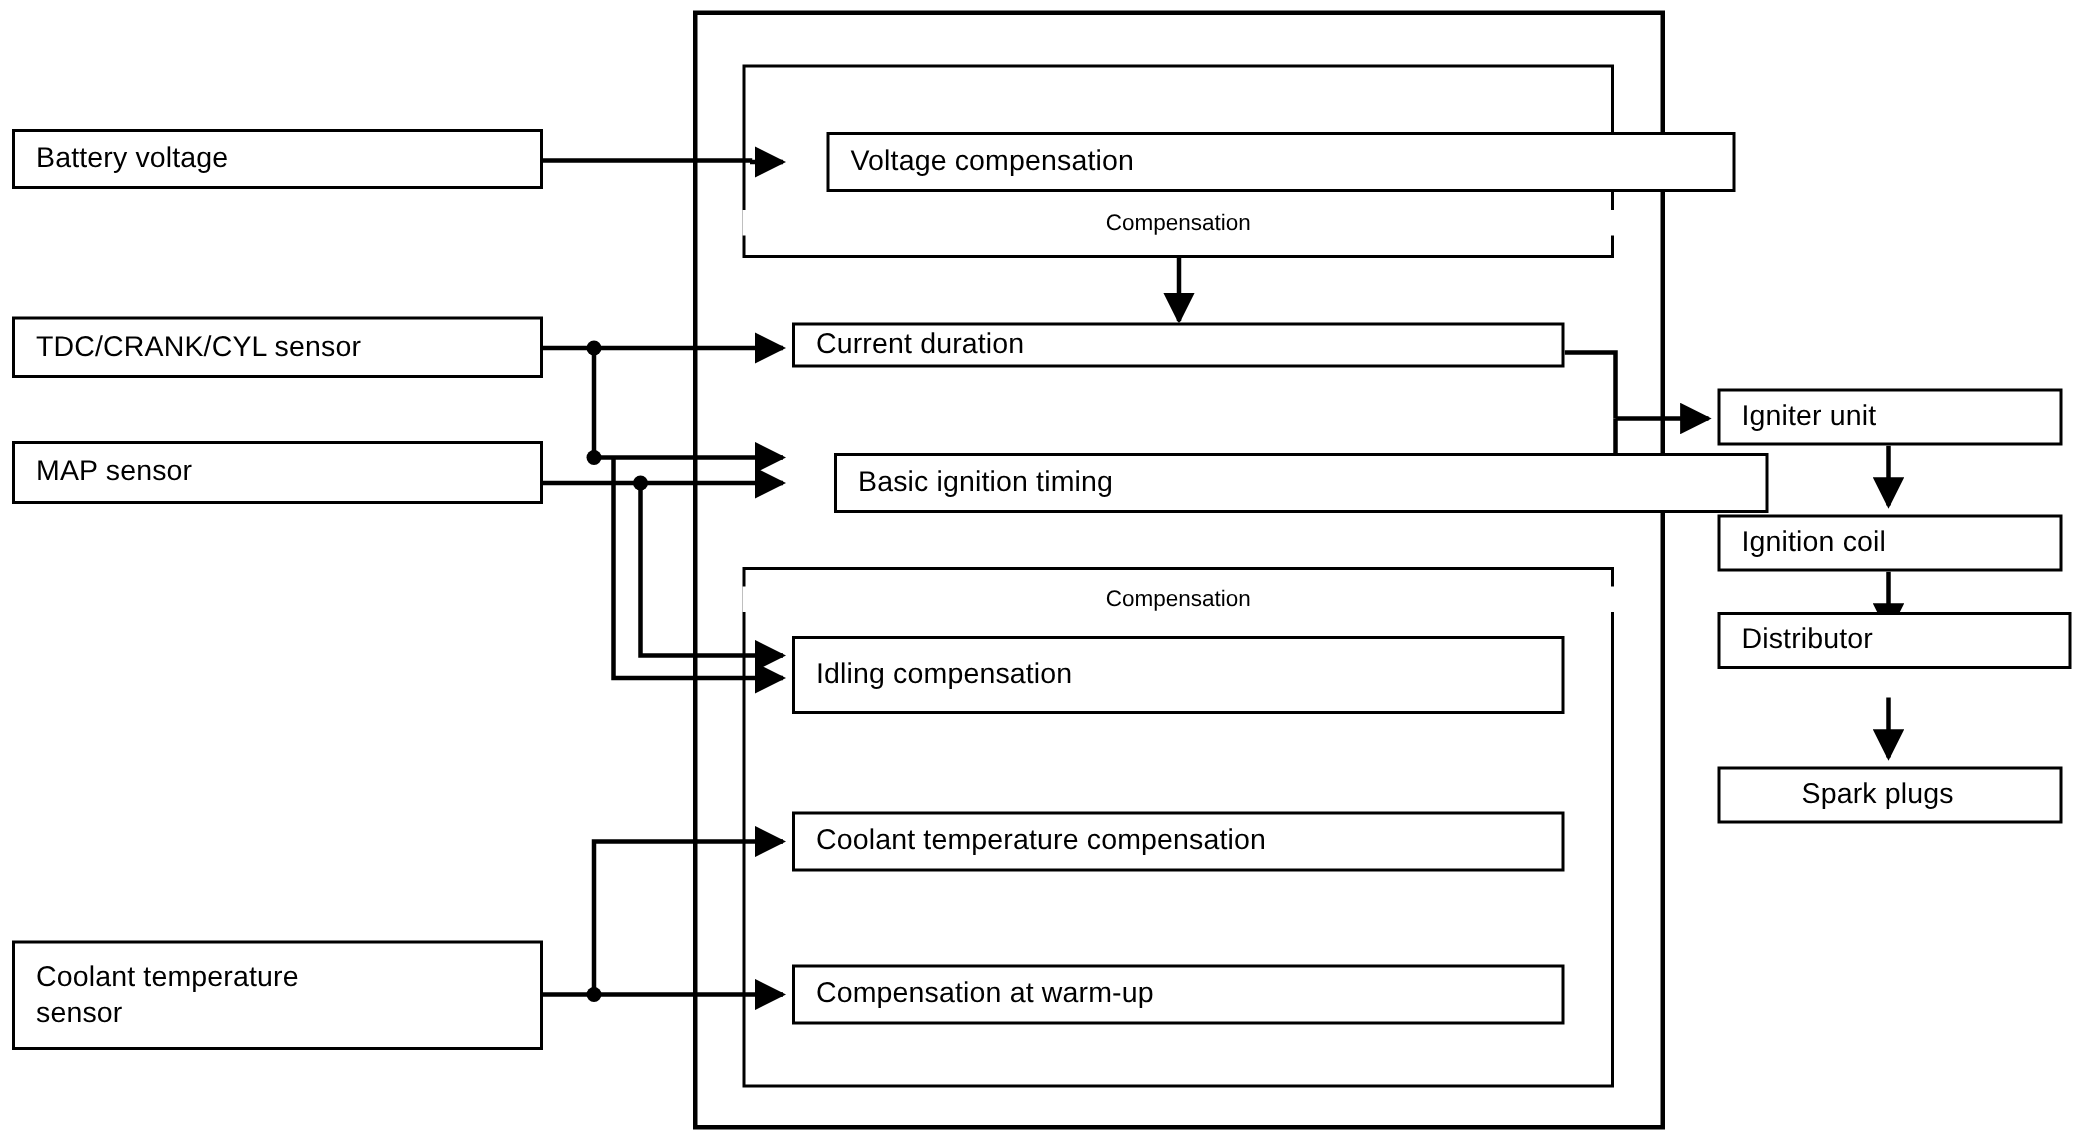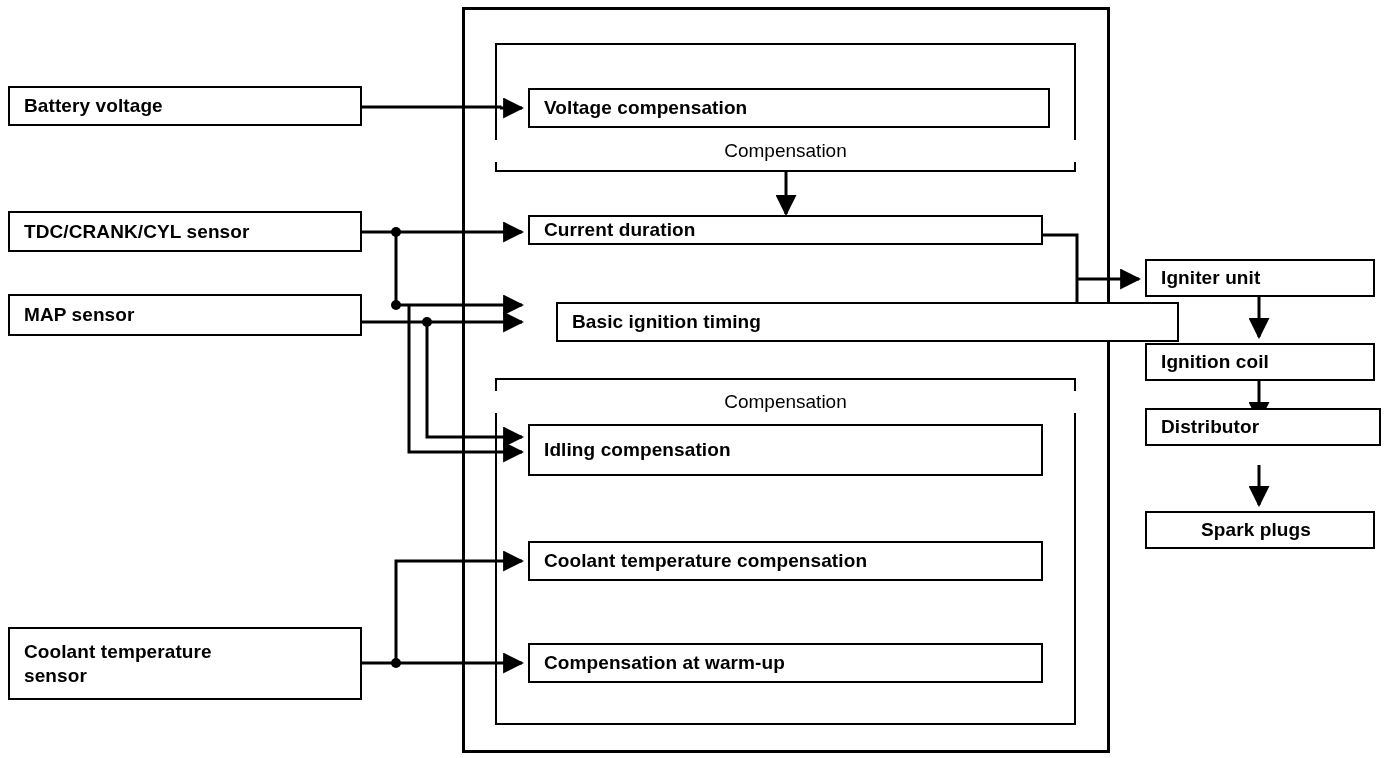--- a/index.html
+++ b/index.html
@@ -28,41 +28,41 @@
     position: absolute;
     box-sizing: border-box;
     border: 2px solid #000000;
     background: #ffffff;
     display: flex;
     align-items: center;
     z-index: 3;
   }
   .box .txt {
     font-size: 19px;
-    font-weight: bold;
+    font-weight: normal;
     color: #000000;
     line-height: 1.25;
     padding-left: 14px;
     padding-right: 8px;
     white-space: pre-line;
     letter-spacing: 0.1px;
   }
   .group {
     position: absolute;
     box-sizing: border-box;
     border: 2px solid #000000;
     background: transparent;
     z-index: 1;
   }
   .group-outer {
     border-width: 3px;
   }
   .grouplabel {
     position: absolute;
-    font-size: 19px;
+    font-size: 15px;
     font-weight: normal;
     color: #000000;
     z-index: 2;
     text-align: center;
     background: #ffffff;
     white-space: nowrap;
   }
 </style>
 </head>
 <body>
@@ -114,21 +114,21 @@
       <circle cx="427" cy="322" r="5"></circle>
       <circle cx="396" cy="663" r="5"></circle>
     </g>
   </svg>
 
   <div class="group group-outer" style="left:462px; top:7px; width:648px; height:746px;"></div>
 
   <div class="group" style="left:495px; top:43px; width:581px; height:129px;"></div>
   <div class="grouplabel" style="left:495px; top:140px; width:581px;">Compensation</div>
 
-  <div class="box" style="left:528px; top:88px; width:522px; height:40px;">
+  <div class="box" style="left:551px; top:88px; width:606px; height:40px;">
     <span class="txt">Voltage compensation</span>
   </div>
 
   <div class="box" style="left:528px; top:215px; width:515px; height:30px;">
     <span class="txt">Current duration</span>
   </div>
 
   <div class="box" style="left:556px; top:302px; width:623px; height:40px;">
     <span class="txt">Basic ignition timing</span>
   </div>

